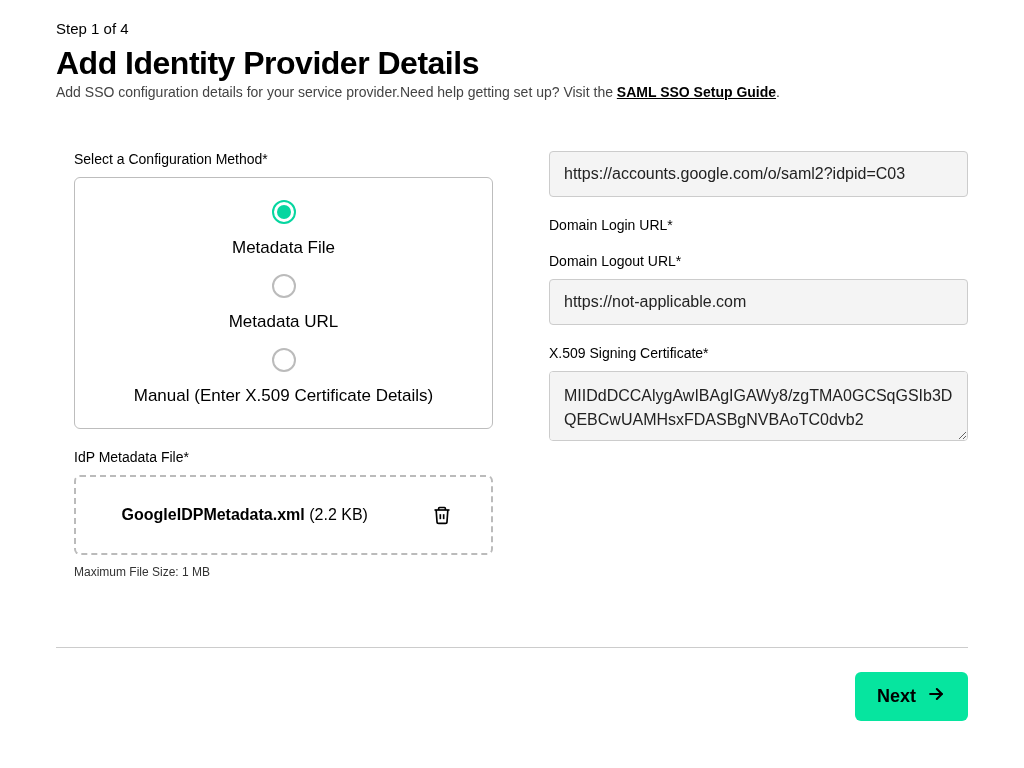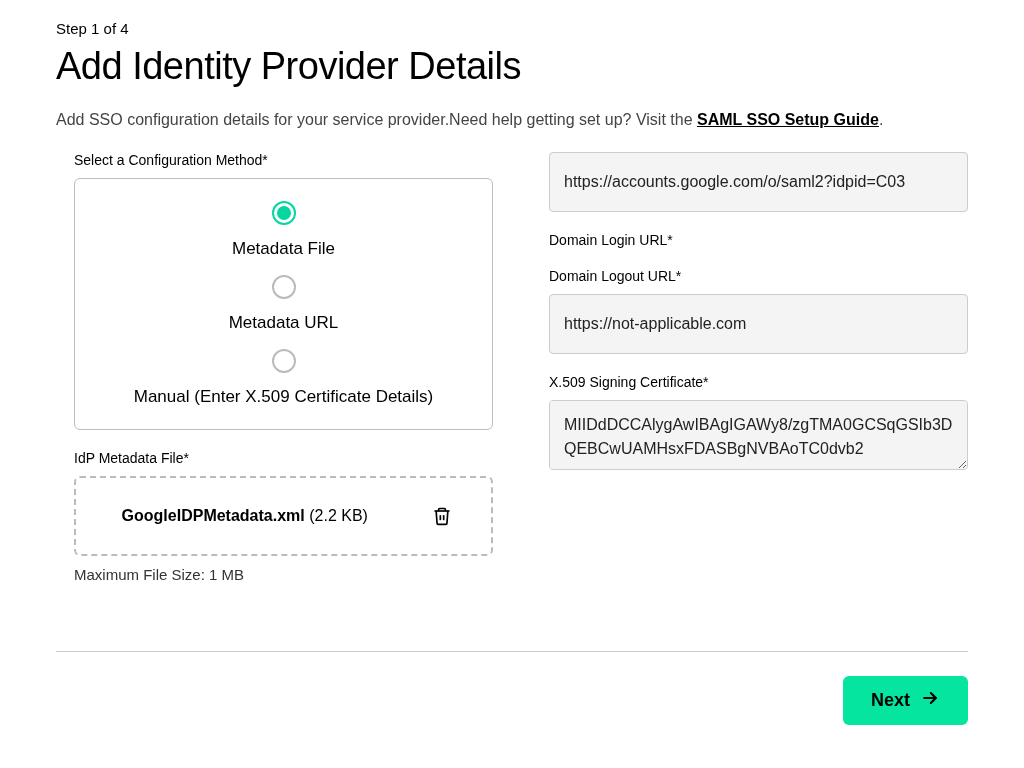--- a/index.html
+++ b/index.html
@@ -11,30 +11,30 @@
     color: #000;
     width: 1024px;
   }
   .step-indicator {
     font-size: 15px;
     font-weight: 400;
     color: #000;
     margin-bottom: 8px;
   }
   h1 {
-    font-size: 38px;
-    font-weight: 400;
-    margin: 0 0 20px 0;
+    font-size: 32px;
+    font-weight: 700;
+    margin: 0 0 0 0;
     letter-spacing: -0.5px;
   }
   .subtitle {
-    font-size: 16px;
+    font-size: 14px;
     color: #444;
     line-height: 1.5;
-    margin: 0 0 20px 0;
+    margin: 0 0 48px 0;
   }
   .subtitle a {
     color: #000;
     font-weight: 700;
     text-decoration: underline;
   }
   .form-grid {
     display: grid;
     grid-template-columns: 1fr 1fr;
     gap: 48px 56px;
@@ -111,36 +111,36 @@
   }
   .file-size {
     font-weight: 400;
   }
   .trash-icon {
     cursor: pointer;
     display: flex;
     align-items: center;
   }
   .hint {
-    font-size: 15px;
+    font-size: 12px;
     color: #333;
     margin-top: 10px;
   }
   .text-input, .textarea-input {
     width: 100%;
     border: 1px solid #ccc;
     background: #f4f4f4;
     border-radius: 4px;
     padding: 12px 14px;
     font-size: 16px;
     color: #222;
     font-family: inherit;
   }
   .text-input {
-    height: 60px;
+    height: 46px;
     white-space: nowrap;
     overflow: hidden;
   }
   .textarea-input {
     height: 70px;
     resize: both;
     line-height: 1.5;
     white-space: normal;
     word-break: break-all;
   }
@@ -151,21 +151,21 @@
     margin-bottom: 24px;
   }
   .footer {
     display: flex;
     justify-content: flex-end;
   }
   .next-btn {
     background: #06e59f;
     border: none;
     border-radius: 6px;
-    padding: 12px 28px;
+    padding: 12px 22px;
     font-size: 18px;
     font-weight: 700;
     display: flex;
     align-items: center;
     gap: 10px;
     cursor: pointer;
     font-family: inherit;
   }
 </style>
 </head>

